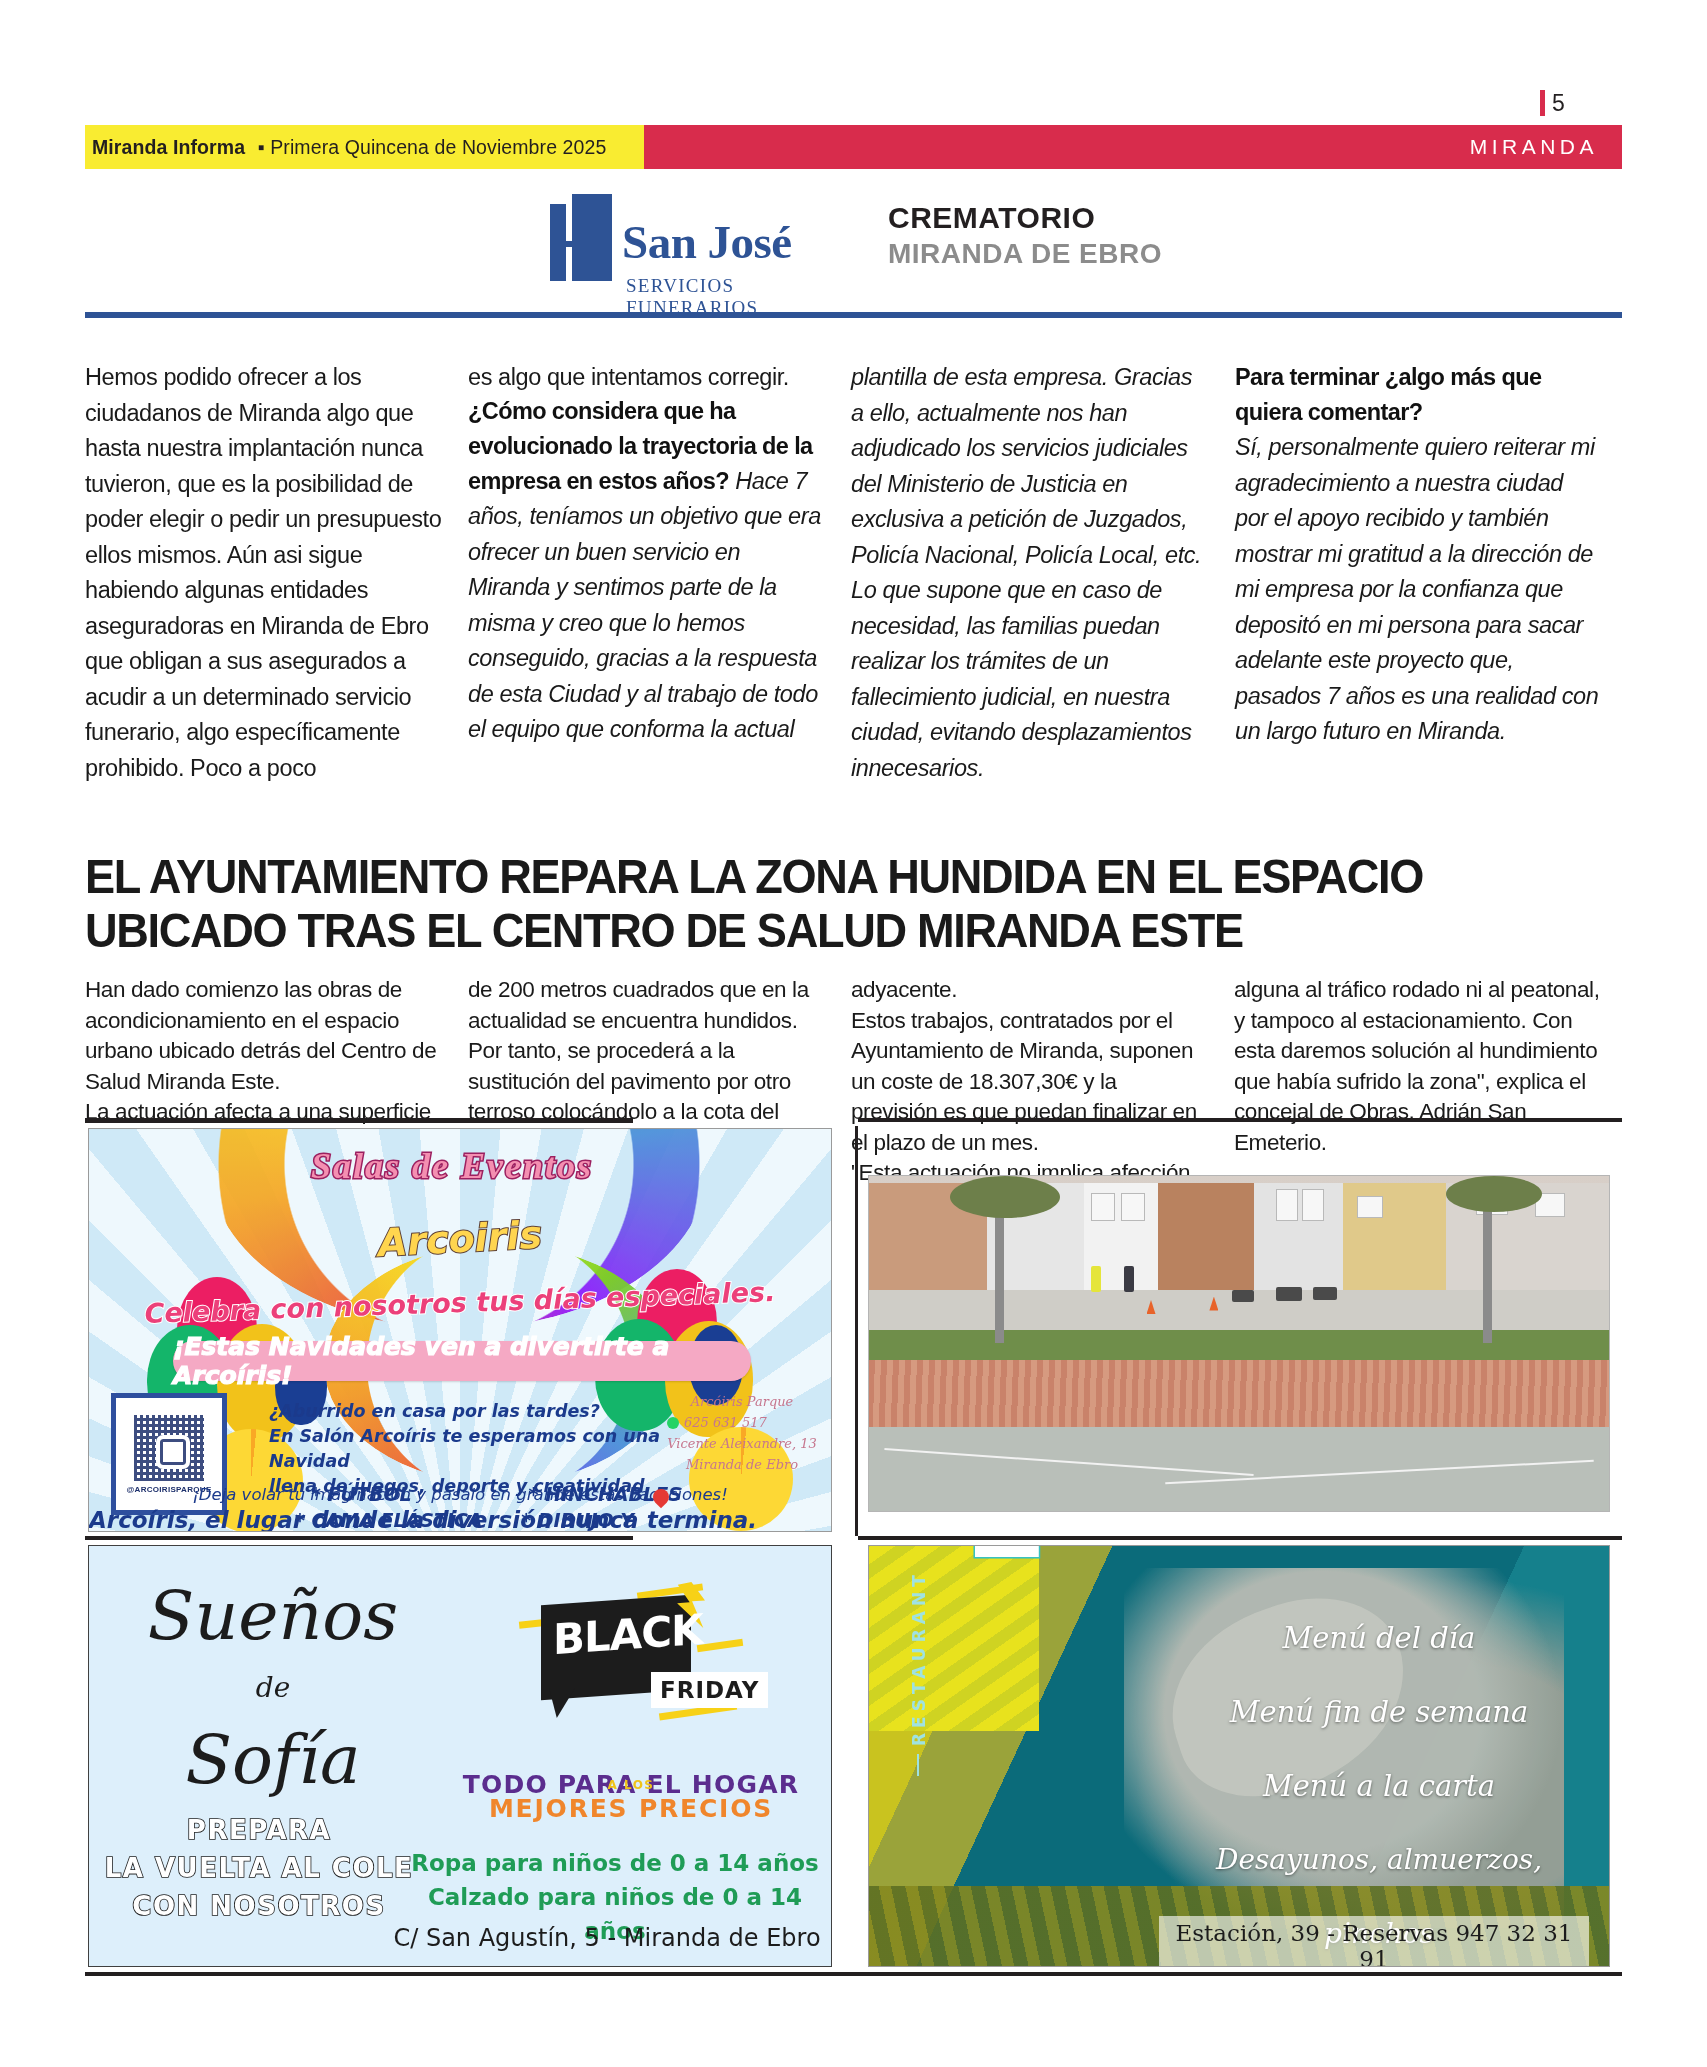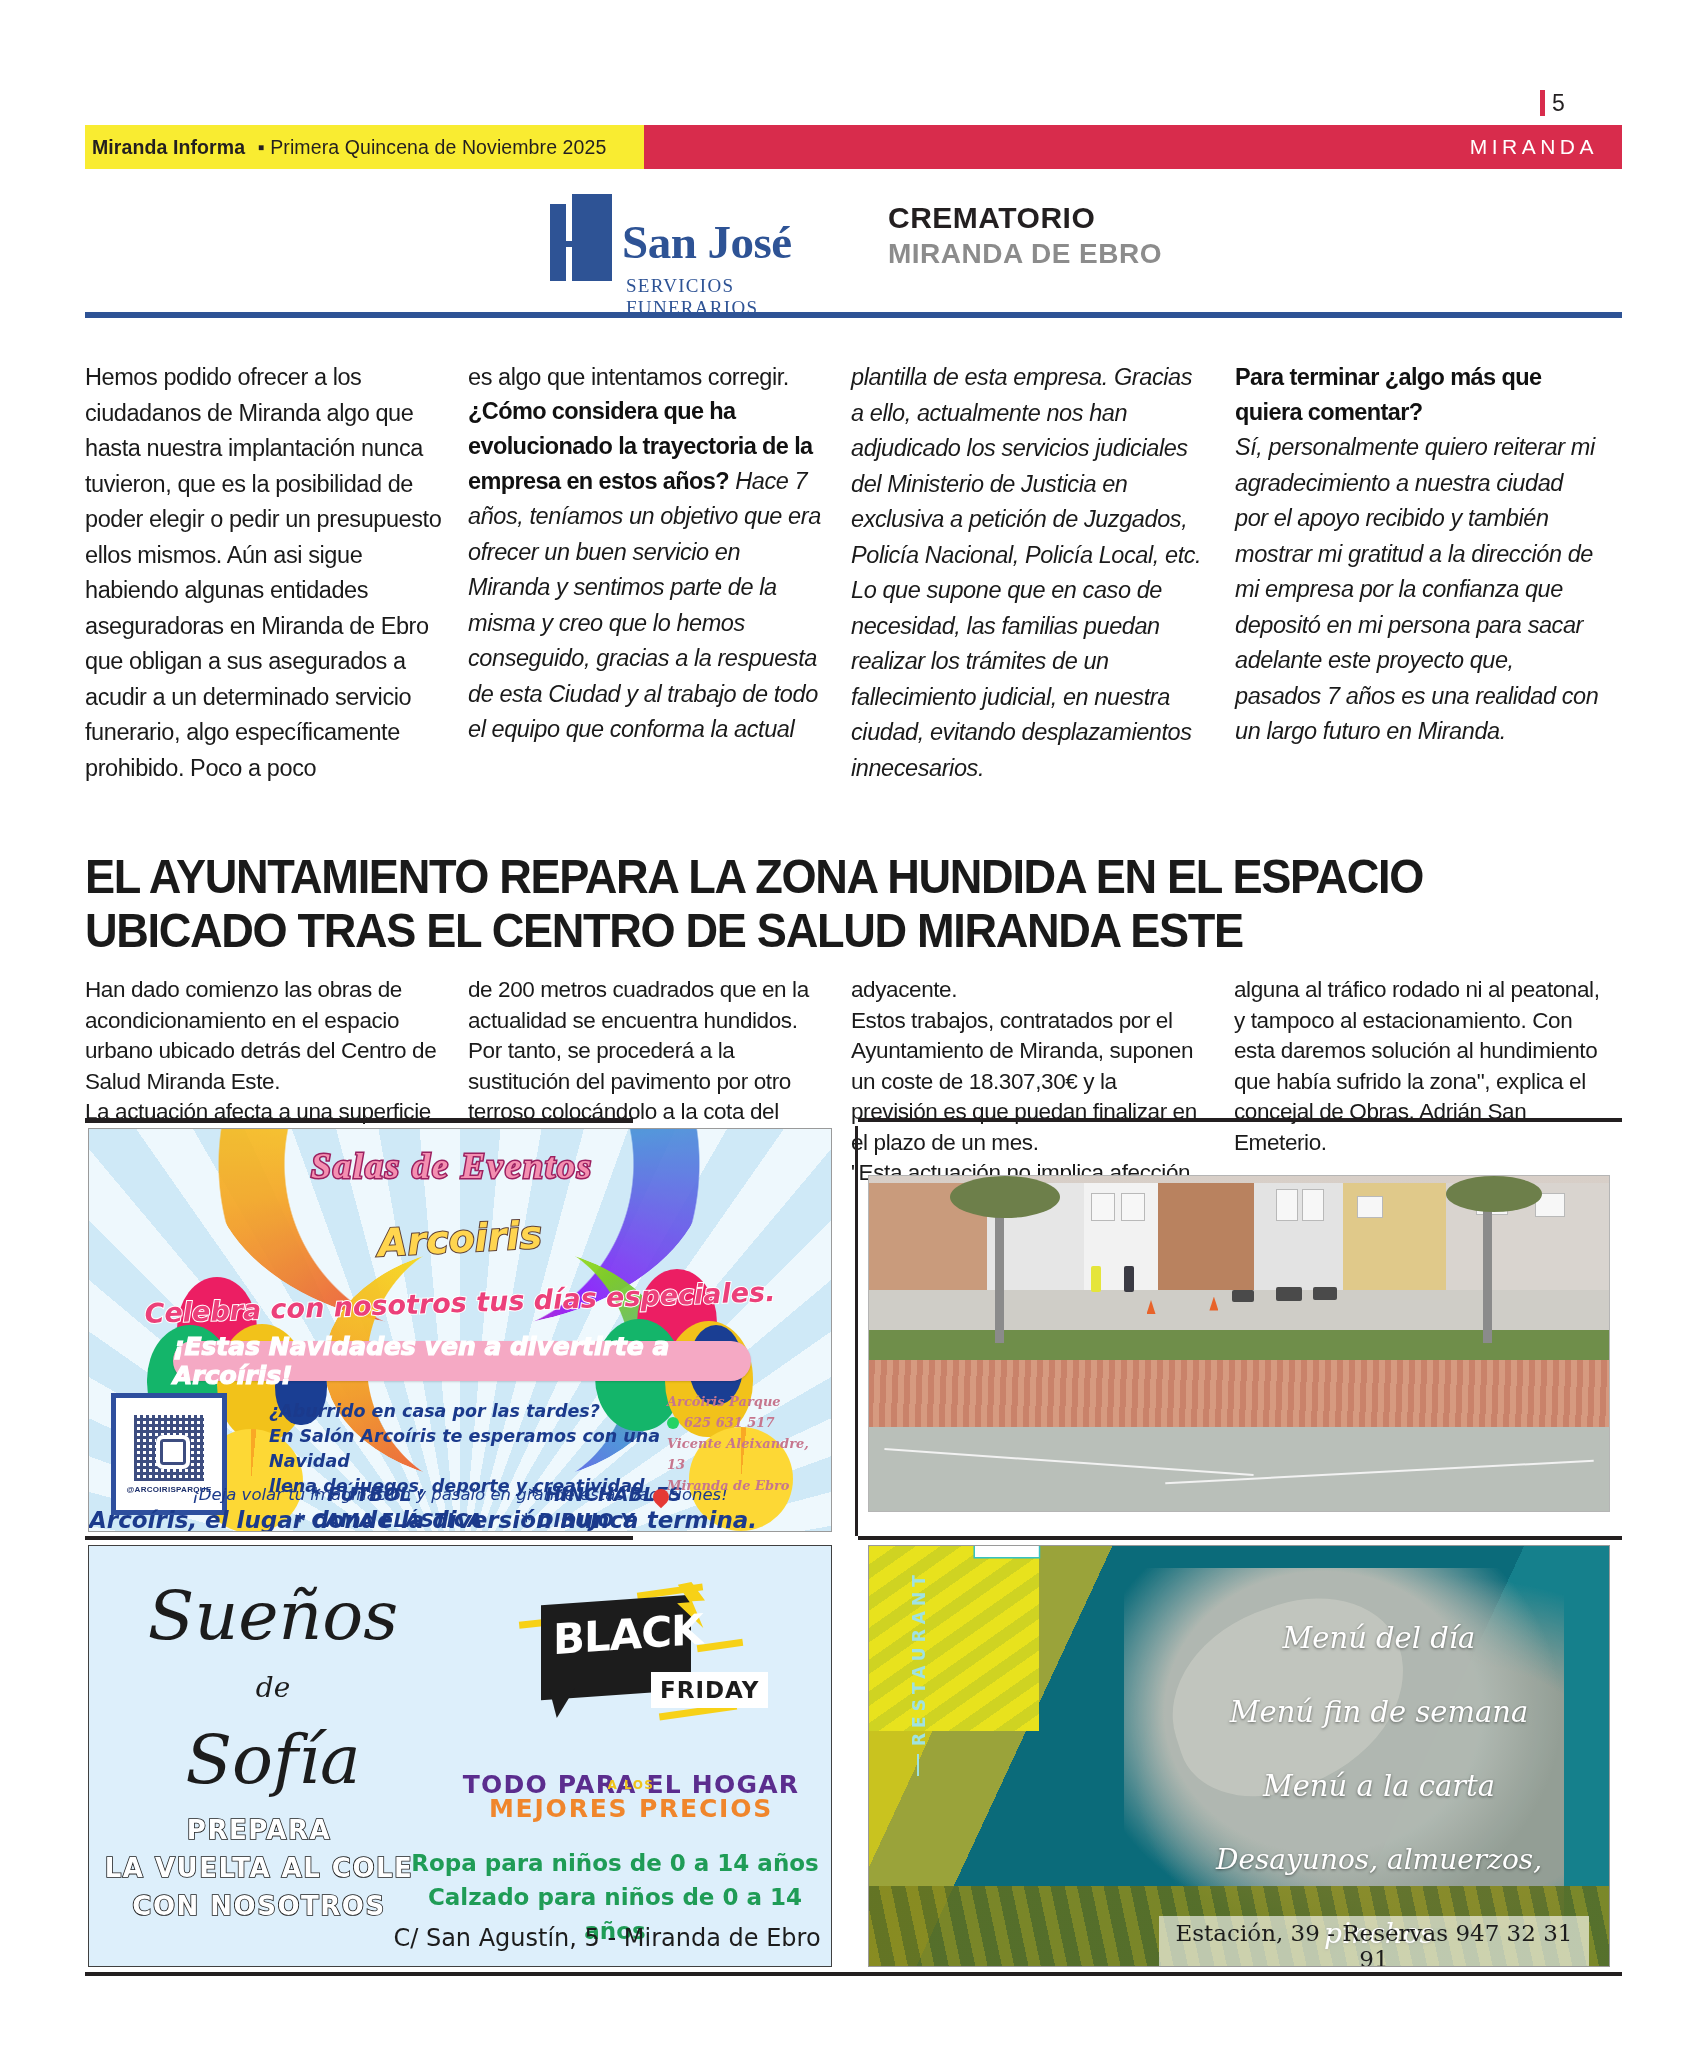--- a/index.html
+++ b/index.html
@@ -171,22 +171,22 @@
     font-size:17.5px;line-height:25px;color:#1b3a8c;
   }
   .arc-list{position:absolute;left:170px;top:352px;width:460px;
     font-family:"DejaVu Sans",sans-serif;font-style:italic;font-weight:bold;
     font-size:19px;color:#1b3a8c;}
   .arc-list .row{display:flex;justify-content:space-between;line-height:26px;}
   .arc-list .row .a{width:240px;} .arc-list .row .b{width:210px;}
   .arc-list .row.r1 .a{padding-left:52px;} .arc-list .row.r2 .a{padding-left:36px;}
   .arc-foot2{position:absolute;left:0;right:0;top:374px;
     font-family:"DejaVu Sans",sans-serif;font-style:italic;font-weight:bold;font-size:23px;color:#1b3a8c;}
-  .arc-contact{position:absolute;right:14px;top:262px;width:150px;text-align:left;
-    font-family:"DejaVu Serif",serif;font-style:italic;font-size:13px;line-height:21px;color:#c6768e;font-weight:bold;}
+  .arc-contact{position:absolute;right:14px;top:262px;width:150px;text-align:center;
+    font-family:"DejaVu Serif",serif;font-style:italic;font-size:13px;line-height:21px;color:#c6768e;}
   .arc-contact .ln{display:flex;align-items:center;gap:5px;}
   .dot-green{width:12px;height:12px;border-radius:50%;background:#25d366;display:inline-block;flex:none;}
   .pin{position:absolute;left:-14px;top:56px;width:16px;height:16px;background:#e53935;border-radius:50% 50% 50% 0;transform:rotate(-45deg);}
 
   
   #workphoto{left:868px;top:1175px;width:740px;height:335px;border:1px solid #b5b5b5;}
   .ph-sky{position:absolute;left:0;top:0;right:0;height:34%;
     background:linear-gradient(#d8cfc8,#cfc6c0);}
   .ph-bldg{position:absolute;top:2%;height:32%;}
   .pb1{left:0;width:16%;background:#c99b7c;}

